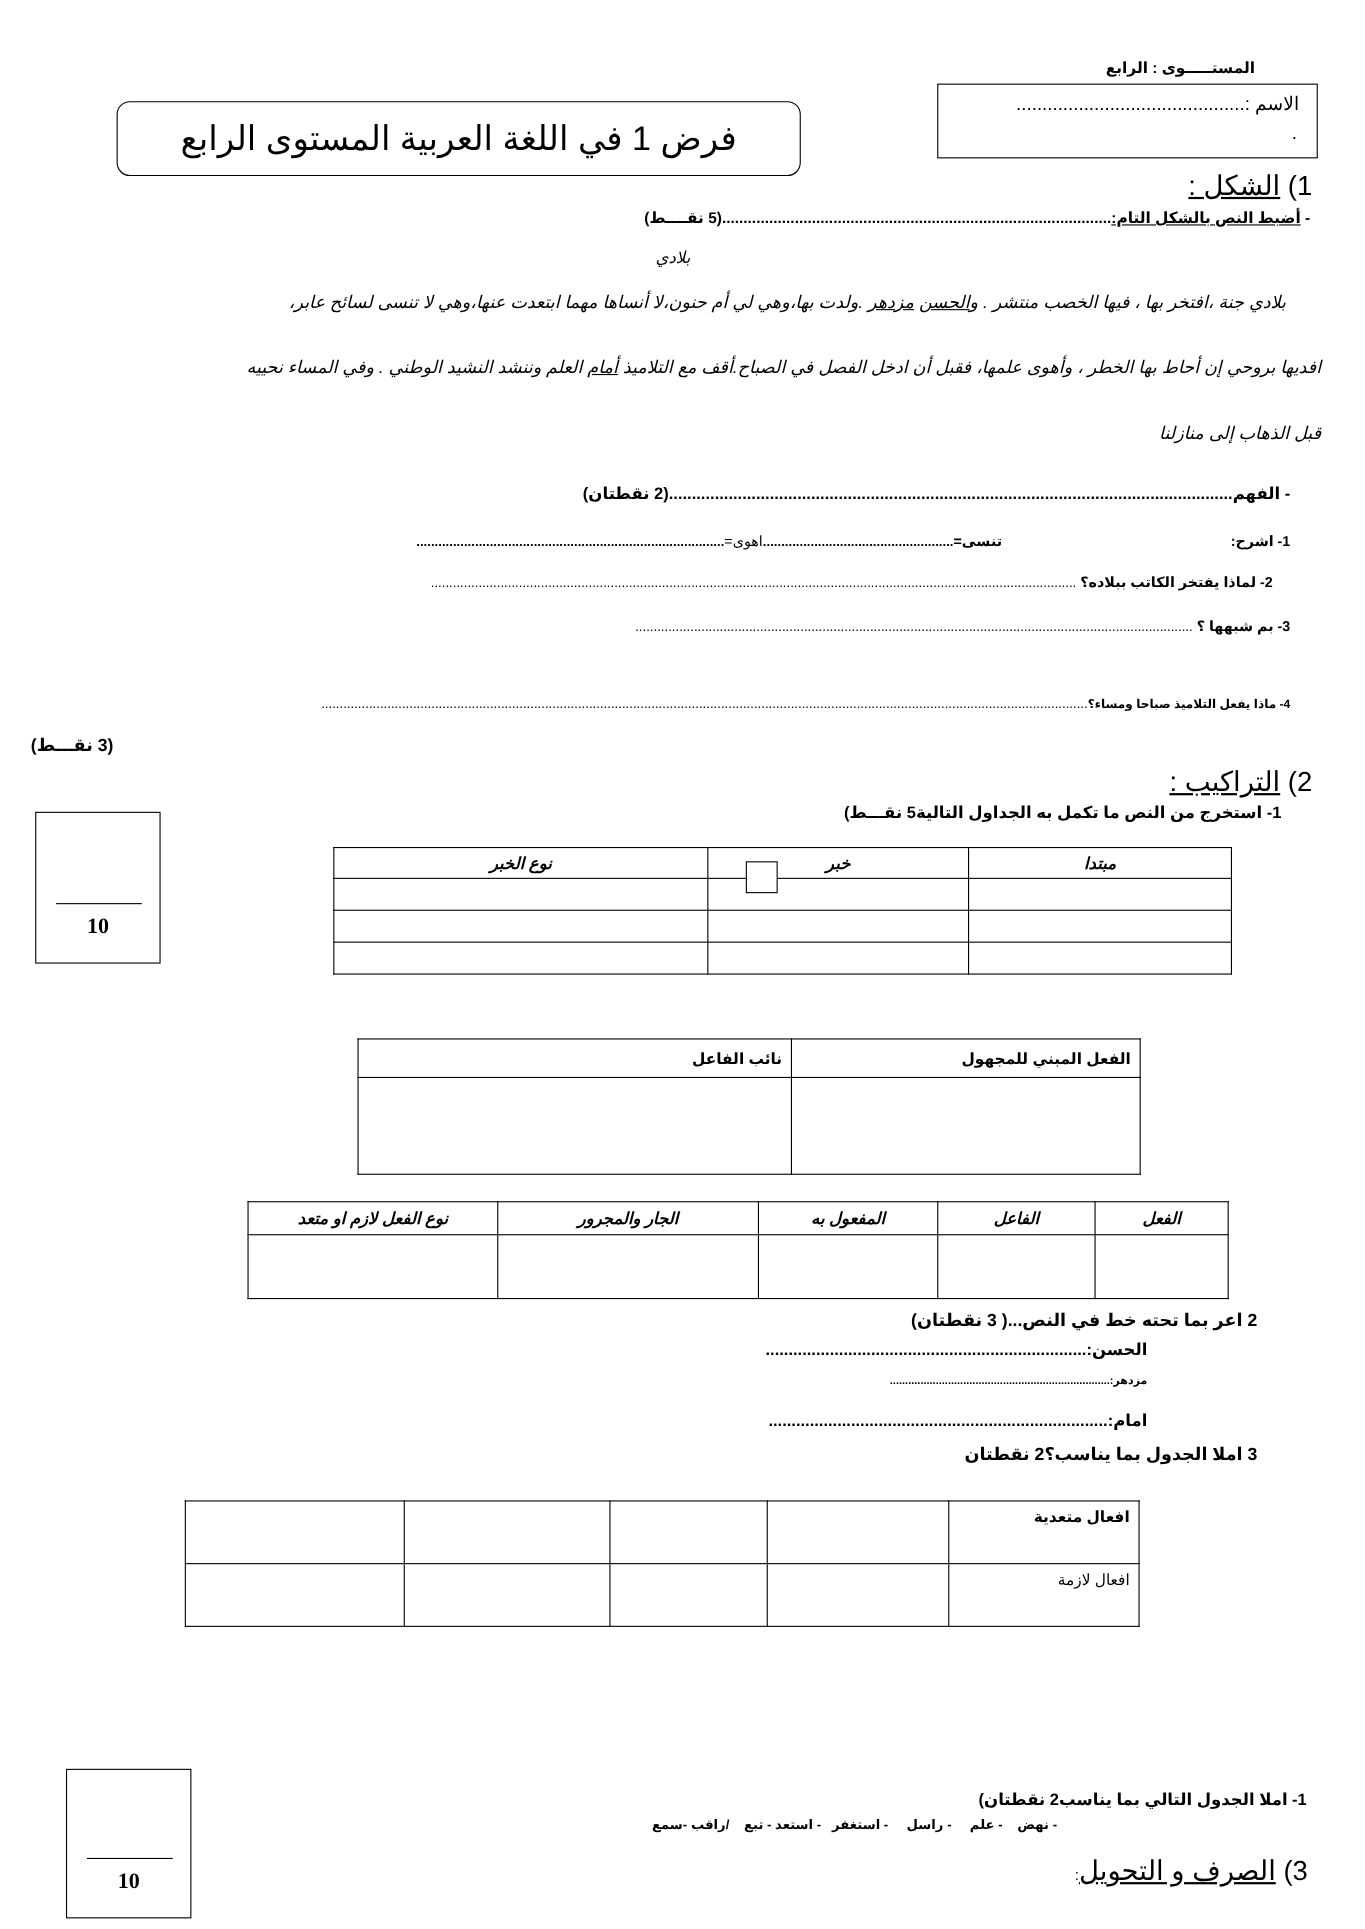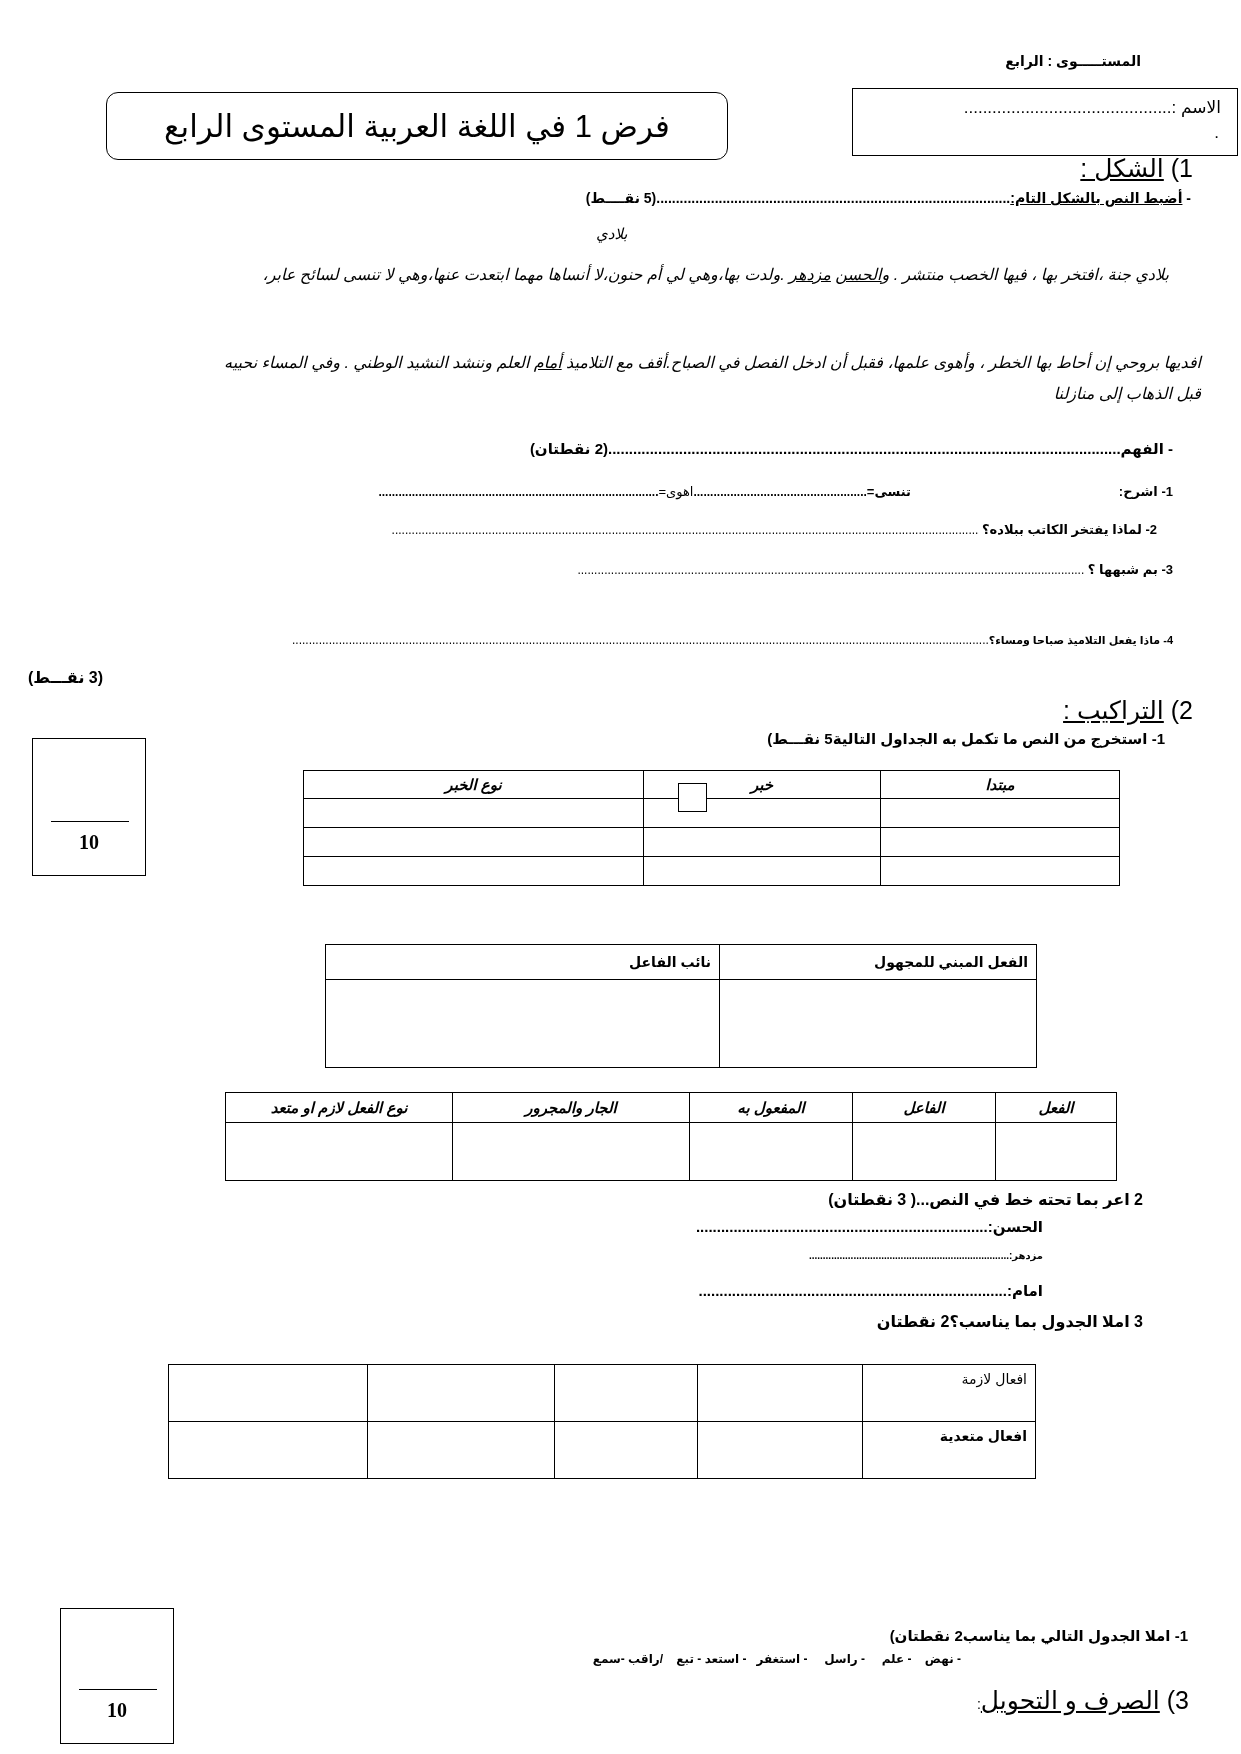--- a/index.html
+++ b/index.html
@@ -9,21 +9,21 @@
   }
   .abs { position: absolute; }
   .rtl { direction: rtl; text-align: right; }
   .b { font-weight: bold; }
   .i { font-style: italic; }
   .u { text-decoration: underline; }
   .dots { letter-spacing: 0; }
 
   #level { top: 28px; right: 100px; font-size: 14px; font-weight: bold; margin-top: 25px; }
   #name-box {
-    top: 88px; left: 852px; width: 344px; height: 66px; border: 1.5px solid #000; padding-left: 40px;
+    top: 76px; left: 852px; width: 344px; height: 66px; border: 1.5px solid #000;
   }
   #name-line { top: 8px; right: 16px; font-size: 17px; }
   #name-dot { top: 34px; right: 18px; font-size: 17px; }
 
   #title-box {
     top: 92px; left: 106px; width: 620px; height: 66px;
     border: 1.5px solid #000; border-radius: 12px;
     display: flex; align-items: center; justify-content: center;
   }
   #title-text { font-size: 31px; }
@@ -79,21 +79,21 @@
 <div class="abs rtl b" style="top:190px; right:50px; font-size:14px; white-space:nowrap;padding-left:24px;">
   <span>- </span><span class="u">أضبط النص بالشكل التام:</span><span class="dots">...........................................................................................</span><span>(5 نقــــط)</span>
 </div>
 
 <div class="abs i" style="top:225px; left:596px; font-size:15px;">بلادي</div>
 
 <div class="abs rtl passage" style="top:265px; right:72px; white-space:nowrap;">
   <span>بلادي جنة ،افتخر بها ، فيها الخصب منتشر . و</span><span class="u">الحسن</span><span> </span><span class="u">مزدهر</span><span> .ولدت بها،وهي لي أم حنون،لا أنساها مهما ابتعدت عنها،وهي لا تنسى لسائح عابر،</span>
 </div>
 
-<div class="abs rtl passage" style="top:324px; right:40px; white-space:nowrap;margin-top:29px;">
+<div class="abs rtl passage" style="top:324px; right:40px; white-space:nowrap;">
   <span>افديها بروحي إن أحاط بها الخطر ، وأهوى علمها، فقبل أن ادخل الفصل في الصباح.أقف مع التلاميذ </span><span class="u">أمام</span><span> العلم وننشد النشيد الوطني . وفي المساء نحييه</span>
 </div>
 
 <div class="abs rtl passage" style="top:384px; right:40px;">قبل الذهاب إلى منازلنا</div>
 
 <div class="abs rtl b" style="top:440px; right:68px; font-size:15px; white-space:nowrap;">
   <span>- الفهم</span><span class="dots">...........................................................................................................................</span><span>(2 نقطتان)</span>
 </div>
 
 <div class="abs rtl q" style="top:484px; right:68px; white-space:nowrap;">
@@ -200,33 +200,33 @@
 </div>
 <div class="abs rtl b" style="top:1282px; right:198px; font-size:15px; white-space:nowrap;">
   <span>امام:</span><span>..........................................................................</span>
 </div>
 
 <div class="abs rtl b" style="top:1312px; right:98px; font-size:16px; white-space:nowrap;">3 املا الجدول بما يناسب؟2 نقطتان</div>
 
 <table class="grid" style="top:1364px; left:168px; width:868px;">
   <tbody>
       <tr style="height:57px;">
+    <td style="vertical-align:top; padding-top:6px; font-size:14px;">افعال متعدية</td>
+    <td></td>
+    <td></td>
+    <td></td>
+    <td></td>
+  </tr>
+  <tr style="height:57px;">
     <td style="width:156px; vertical-align:top; padding-top:6px; font-weight:normal; font-size:14px;">افعال لازمة</td>
     <td style="width:148px;"></td>
     <td style="width:126px;"></td>
     <td style="width:170px;"></td>
     <td></td>
   </tr>
-  <tr style="height:57px;">
-    <td style="vertical-align:top; padding-top:6px; font-size:14px;">افعال متعدية</td>
-    <td></td>
-    <td></td>
-    <td></td>
-    <td></td>
-  </tr>
 </tbody>
   </table>
 
 <div class="abs rtl sec-head" style="top:1686px; right:52px;">
   <span class="num">3)</span>
   <span class="lbl">الصرف و التحويل</span><span style="font-size:14px;">:</span>
 </div>
 
 <div class="abs rtl b" style="top:1627px; right:53px; font-size:15px; white-space:nowrap;">1-  املا الجدول التالي بما يناسب2 نقطتان)</div>
 

